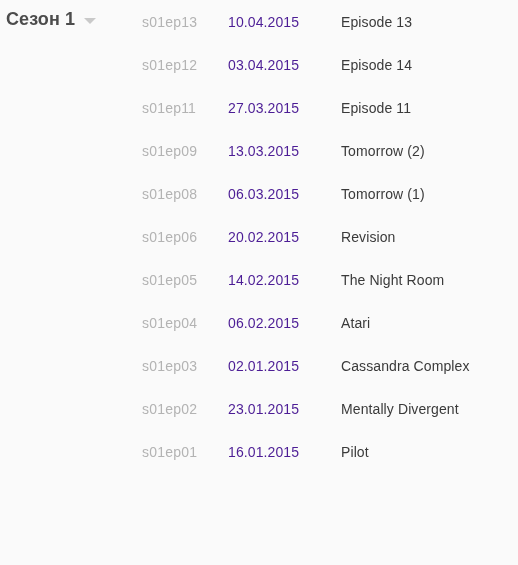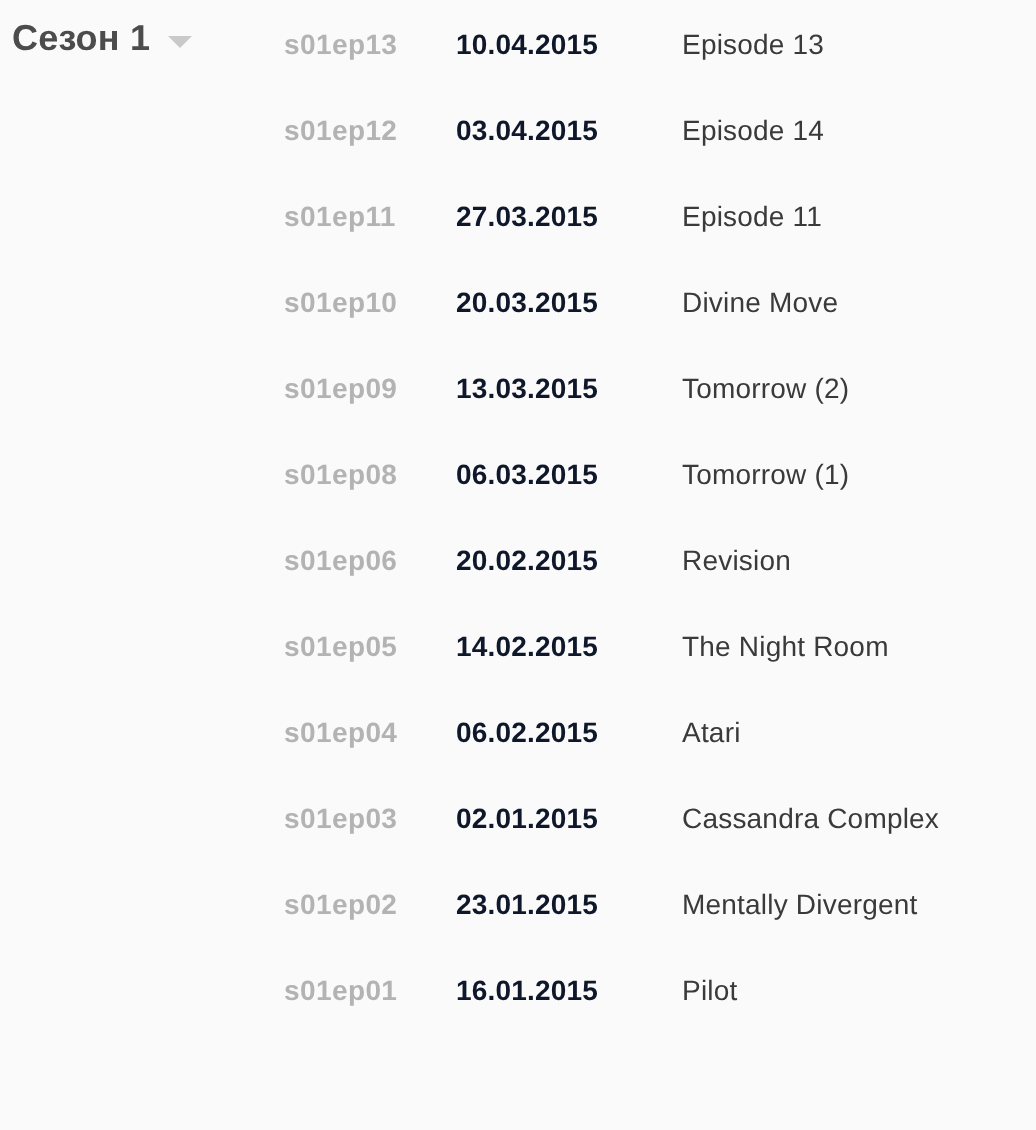--- a/index.html
+++ b/index.html
@@ -59,32 +59,31 @@
     width: 376px;
     border-collapse: collapse;
   }
   .episode-row {
     height: 43px;
   }
   .cell {
     vertical-align: middle;
     white-space: nowrap;
     padding: 0;
-    font-weight: bold;
   }
   .cell-code {
     width: 86px;
     font-size: 14px;
     color: #b3b3b3;
     letter-spacing: 0.2px;
   }
   .cell-date {
     width: 113px;
     font-size: 14px;
-    color: #0f172a;
+    color: #4c1d95;
     letter-spacing: 0.1px;
   }
   .cell-title {
     font-size: 14px;
     font-weight: normal;
     color: #3a3a3a;
     letter-spacing: 0.1px;
   }
 </style>
 </head>
@@ -106,25 +105,20 @@
         </tr>
         <tr class="episode-row">
           <td class="cell cell-code">s01ep12</td>
           <td class="cell cell-date">03.04.2015</td>
           <td class="cell cell-title">Episode 14</td>
         </tr>
         <tr class="episode-row">
           <td class="cell cell-code">s01ep11</td>
           <td class="cell cell-date">27.03.2015</td>
           <td class="cell cell-title">Episode 11</td>
-        </tr>
-        <tr class="episode-row">
-          <td class="cell cell-code">s01ep10</td>
-          <td class="cell cell-date">20.03.2015</td>
-          <td class="cell cell-title">Divine Move</td>
         </tr>
         <tr class="episode-row">
           <td class="cell cell-code">s01ep09</td>
           <td class="cell cell-date">13.03.2015</td>
           <td class="cell cell-title">Tomorrow (2)</td>
         </tr>
         <tr class="episode-row">
           <td class="cell cell-code">s01ep08</td>
           <td class="cell cell-date">06.03.2015</td>
           <td class="cell cell-title">Tomorrow (1)</td>

